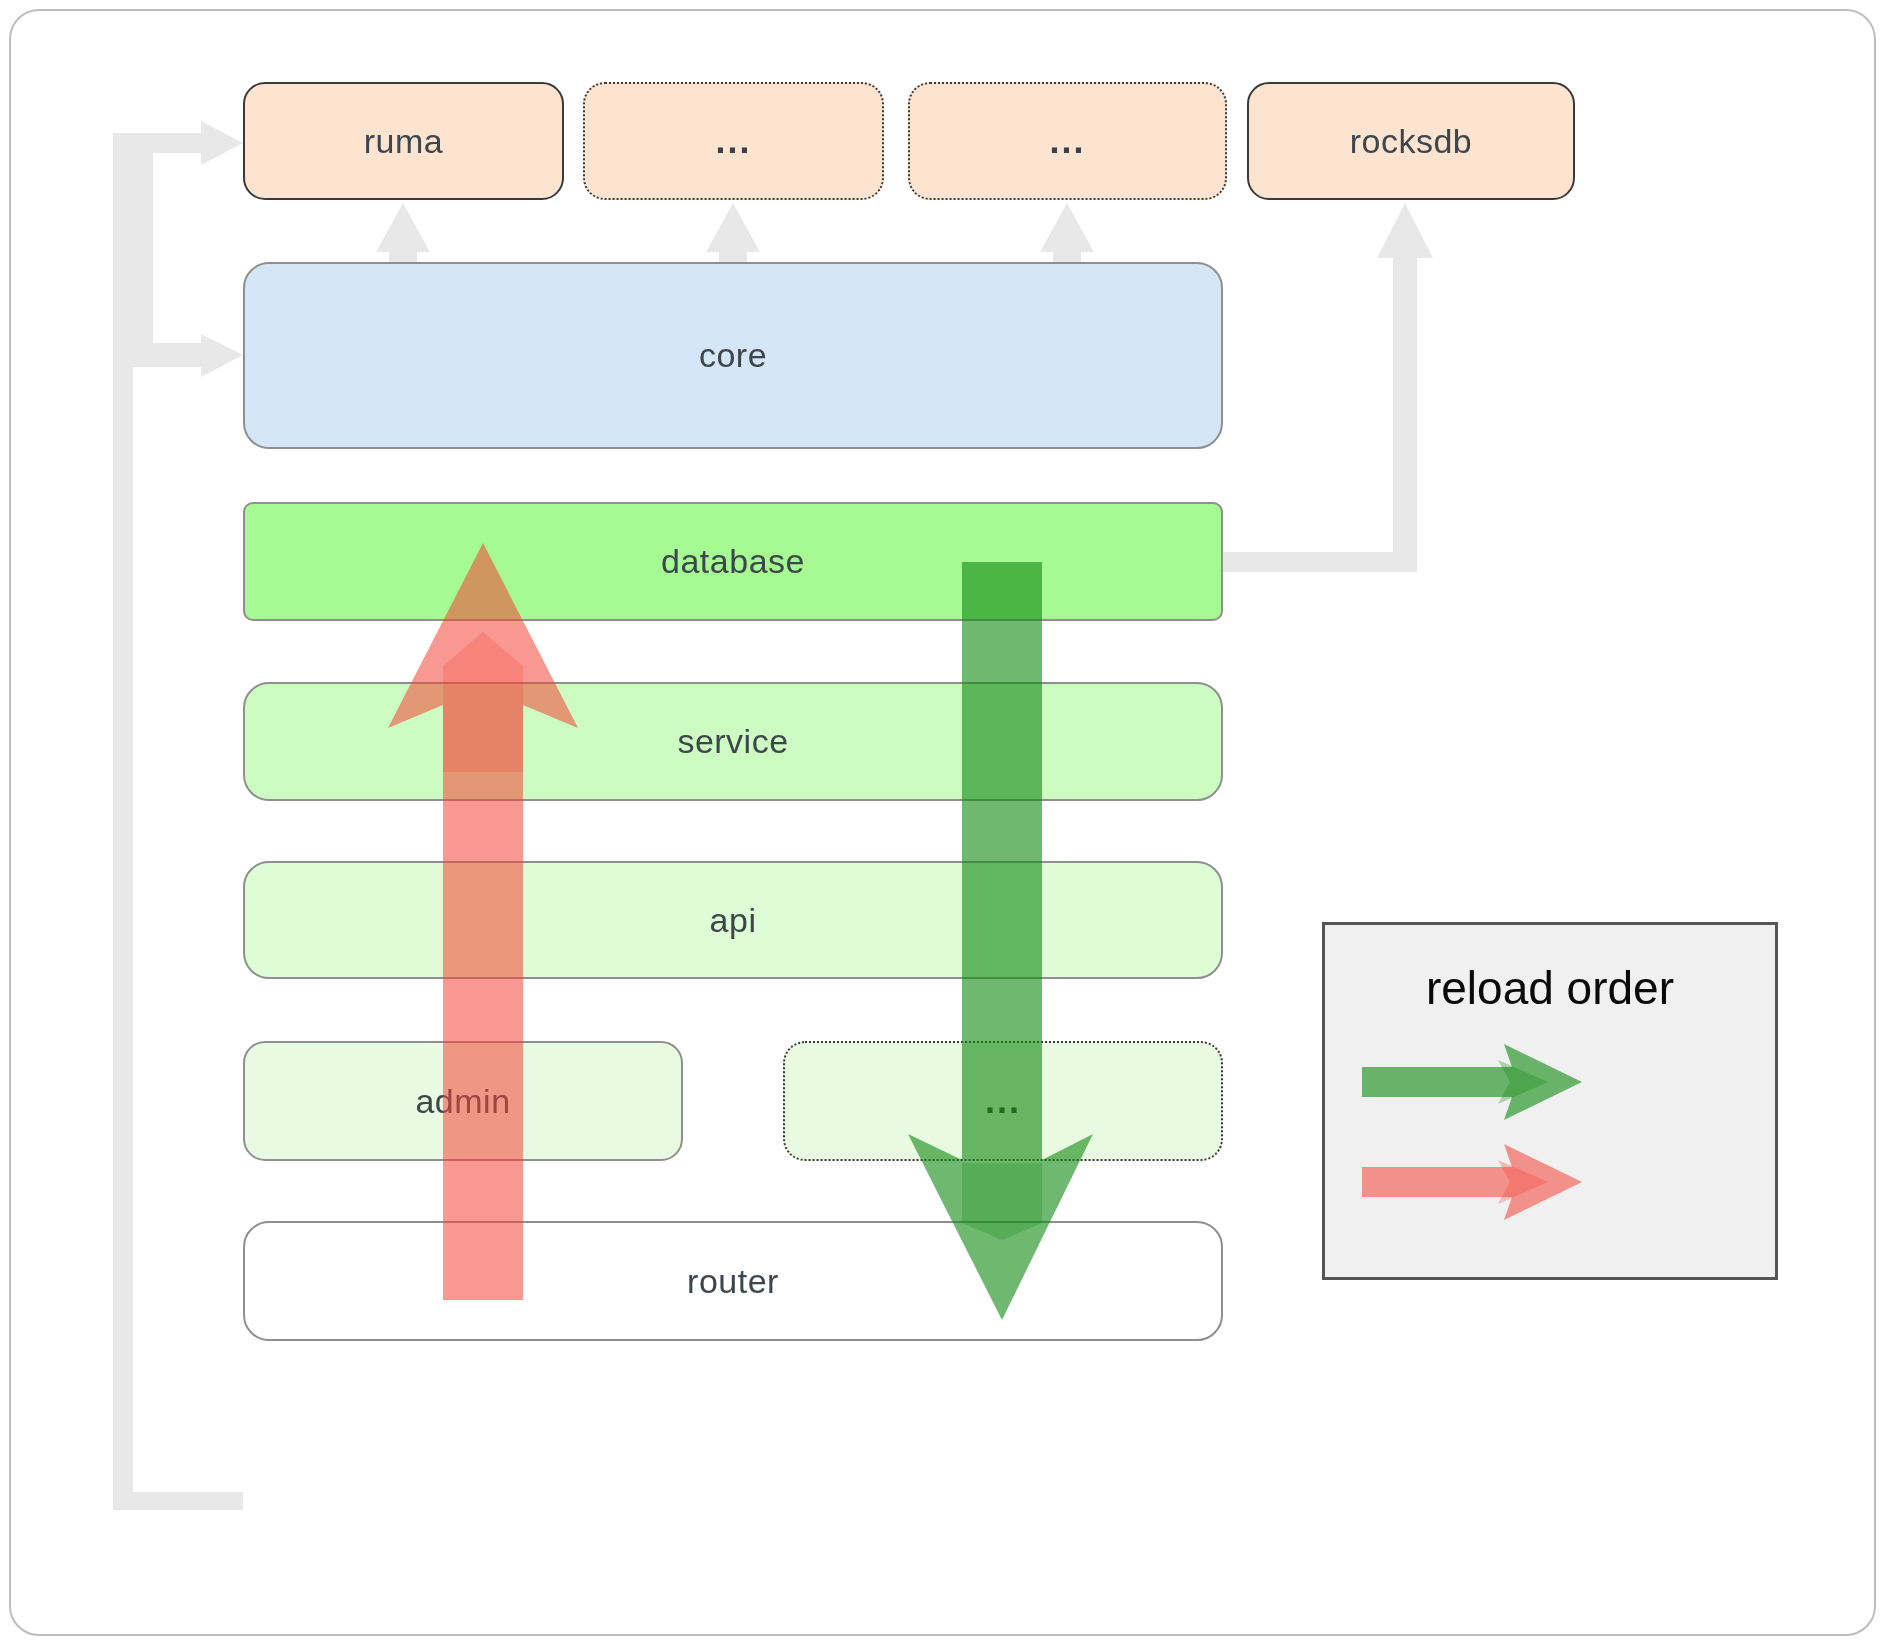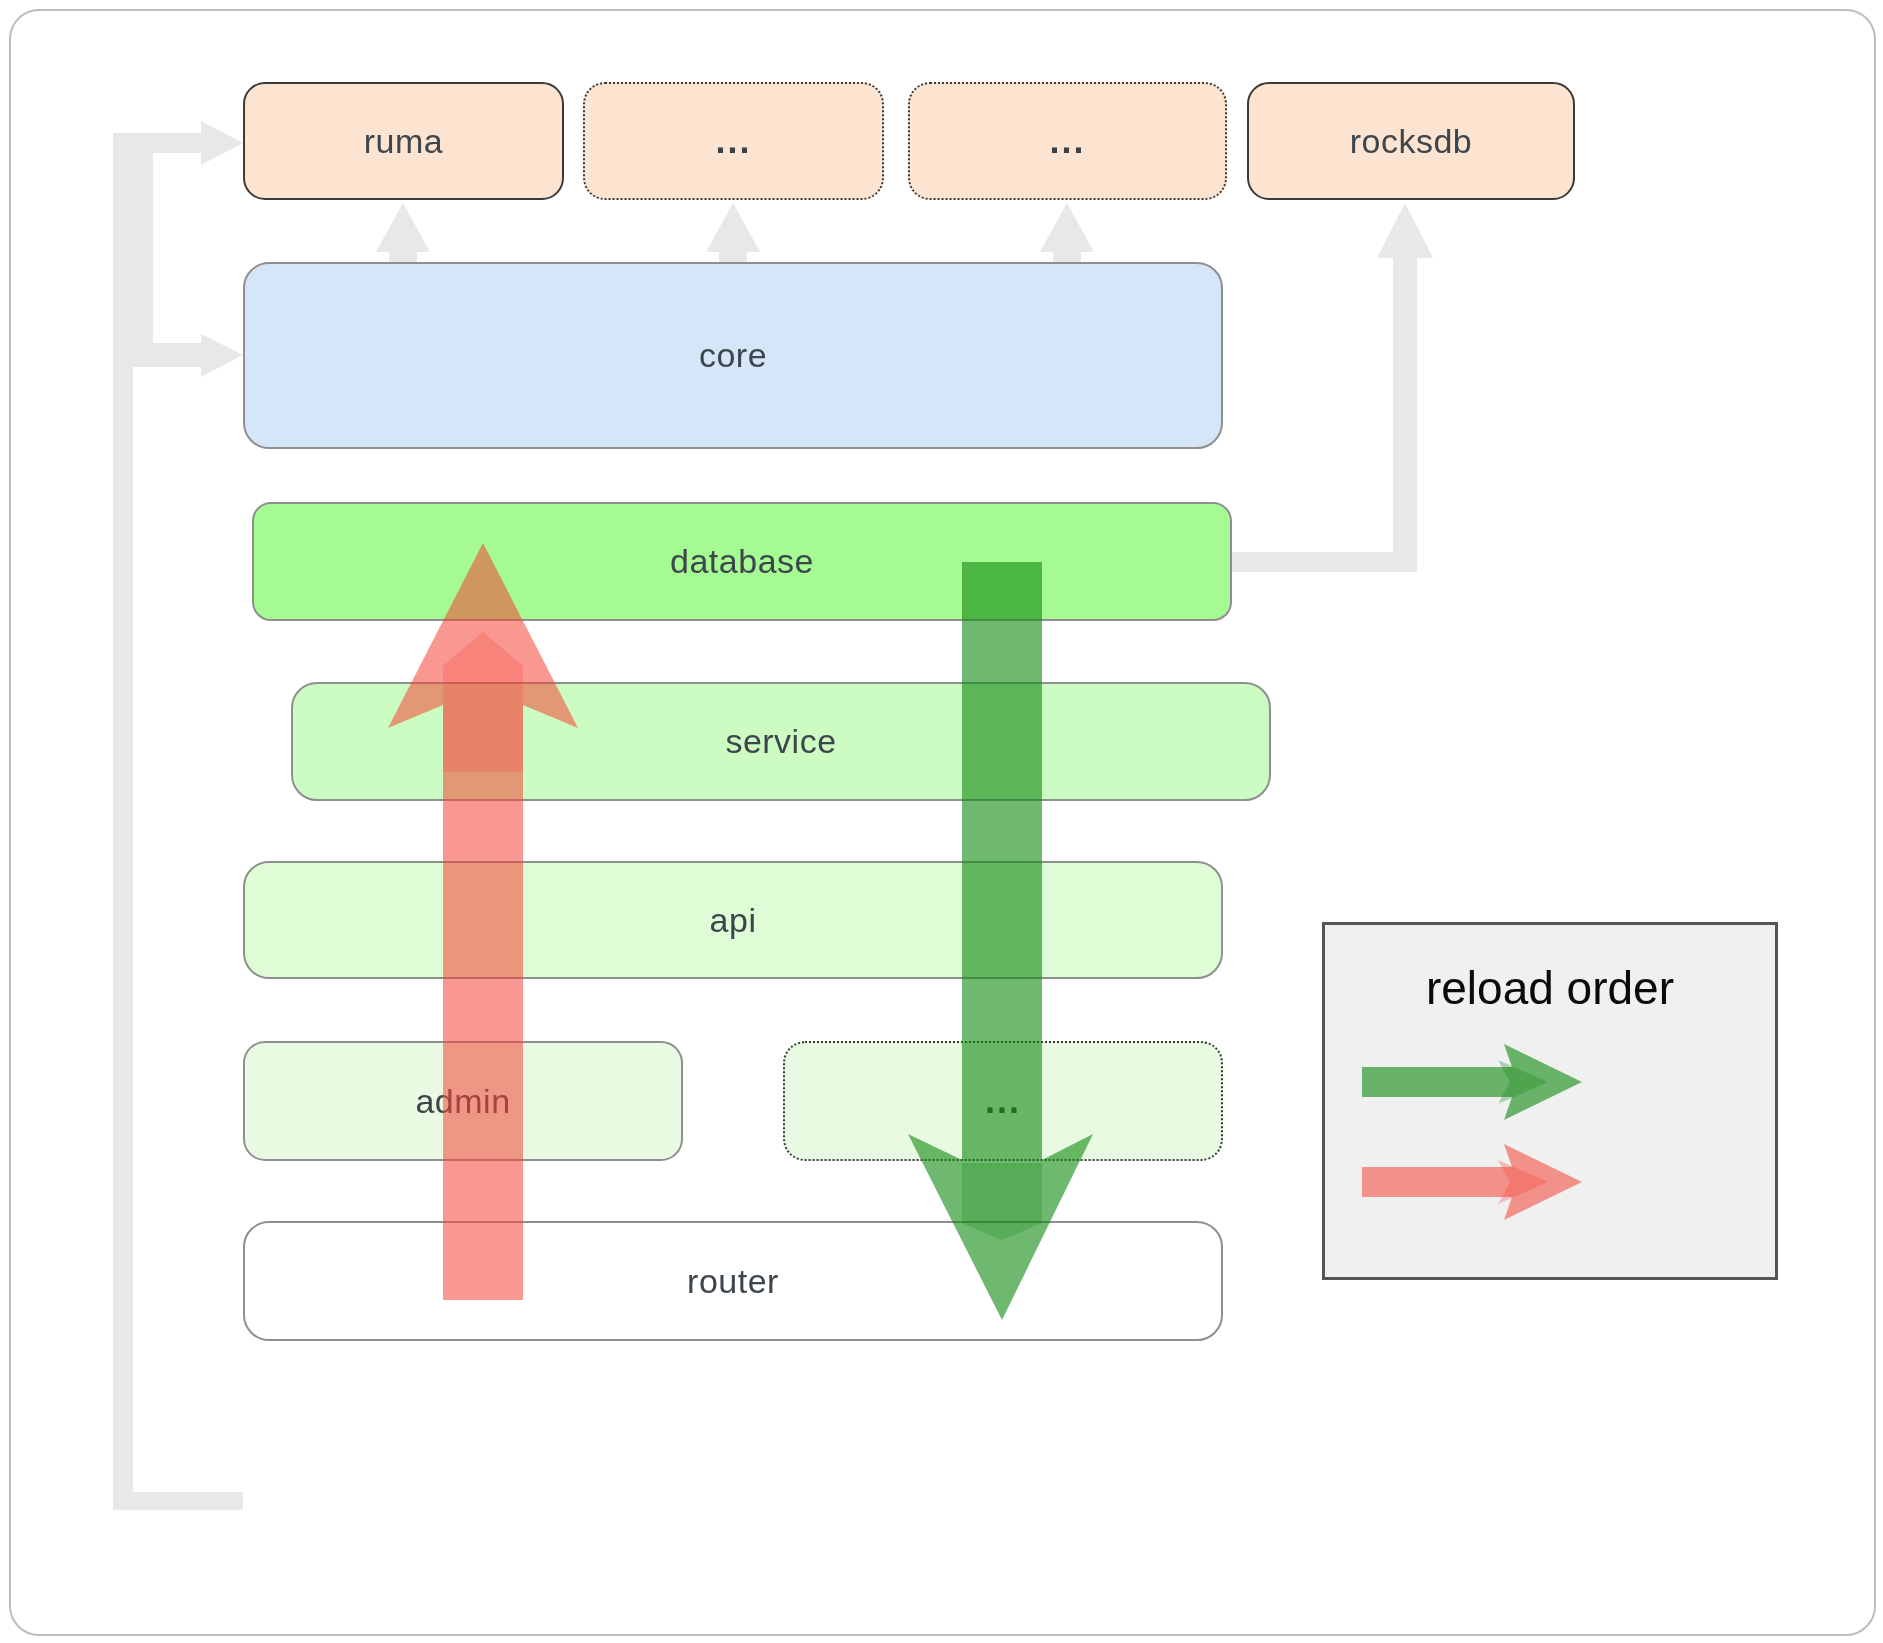--- a/index.html
+++ b/index.html
@@ -20,22 +20,22 @@
     font-size:34px;color:#3e464d;letter-spacing:.5px;
   }
   .edge-dark{border:2.5px solid #3a3a3a;}
   .edge-dot{border:2.5px dotted #3a3a3a;}
   .edge-gray{border:2px solid #8f8f8f;}
   .b-ruma    {left:243px;top:82px;width:321px;height:118px;background:#fce4d0;}
   .b-ext1    {left:583px;top:82px;width:301px;height:118px;background:#fce4d0;}
   .b-ext2    {left:908px;top:82px;width:319px;height:118px;background:#fce4d0;}
   .b-rocksdb {left:1247px;top:82px;width:328px;height:118px;background:#fce4d0;}
   .b-core    {left:243px;top:262px;width:980px;height:187px;background:#d4e6f8;border-radius:26px;}
-  .b-database{left:243px;top:502px;width:980px;height:119px;background:#a5fb92;border-radius:19px;margin-left:9px;}
-  .b-service {left:243px;top:682px;width:980px;height:119px;background:#ccfcc2;border-radius:26px;margin-left:48px;}
+  .b-database{left:243px;top:502px;width:980px;height:119px;background:#a5fb92;border-radius:10px;}
+  .b-service {left:243px;top:682px;width:980px;height:119px;background:#ccfcc2;border-radius:26px;}
   .b-api     {left:243px;top:861px;width:980px;height:118px;background:#defcd6;border-radius:26px;}
   .b-admin   {left:243px;top:1041px;width:440px;height:120px;background:#e9fae3;}
   .b-ext3    {left:783px;top:1041px;width:440px;height:120px;background:#e9fae3;}
   .b-router  {left:243px;top:1221px;width:980px;height:120px;background:#ffffff;border-radius:26px;}
   .b-conduwuit{left:243px;top:1441px;width:980px;height:121px;background:#0a4f9e;
                border:3px solid #05152b;color:#ffffff;border-radius:24px;}
   .dots{font-weight:bold;font-size:36px;color:#3a4046;letter-spacing:2px;}
   .legend{
     position:absolute;z-index:10;left:1322px;top:922px;width:456px;height:358px;
     box-sizing:border-box;background:#f0f0f0;border:3px solid #555555;text-decoration:underline;

